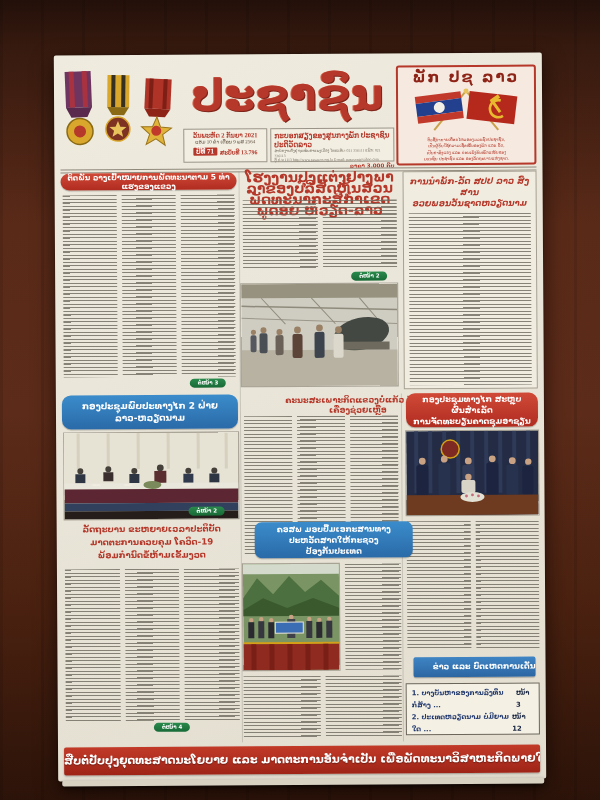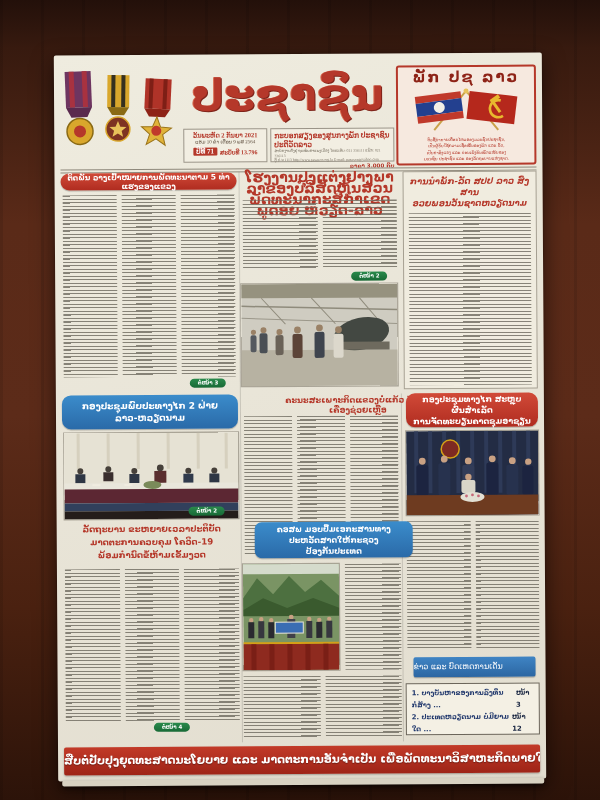--- a/index.html
+++ b/index.html
@@ -47,22 +47,22 @@
   .headline-red{color:#b5382a;font-weight:bold;text-align:center;}
   .artbox{border:1px solid #a59f91;background:#f0ecdf;box-sizing:border-box;padding:4px 5px;}
   
   .cols{display:flex;gap:5px;}
   .tcol{flex:1;background:repeating-linear-gradient(180deg,#6d695e 0px,#6d695e 1.1px,rgba(0,0,0,0) 1.1px,rgba(0,0,0,0) 3.5px);opacity:.8;}
   .badge{display:inline-block;background:linear-gradient(180deg,#2a8a4c,#186a36);color:#fff;
     font-size:5.5px;line-height:9px;padding:0 8px;border-radius:5px;font-weight:bold;}
   .vr{width:1px;background:rgba(0,0,0,.14);}
   .photo{display:block;box-shadow:0 0 0 1px rgba(90,85,70,.45);}
   
-  .newsbar{background:linear-gradient(180deg,#3f84c4,#2c66a2);color:#fff;font-weight:normal;font-size:8px;
-    text-align:left;line-height:20px;border-radius:2px;box-shadow:0 1px 1px rgba(0,0,0,.3);}
+  .newsbar{background:linear-gradient(180deg,#3f84c4,#2c66a2);color:#fff;font-weight:bold;font-size:8px;
+    text-align:right;line-height:20px;border-radius:2px;box-shadow:0 1px 1px rgba(0,0,0,.3);}
   .indexbox{border:1px solid #6b655a;background:#f4f0e4;box-sizing:border-box;padding:3px 5px;}
   .idxrow{display:flex;align-items:baseline;font-size:6.8px;font-weight:bold;color:#233a6e;line-height:12px;}
   .idxpage{color:#16233f;}
   .banner{background:linear-gradient(180deg,#c23a28,#9e2417);border-radius:2px;color:#fff;font-weight:bold;
     font-size:11px;line-height:28px;text-align:center;white-space:nowrap;overflow:hidden;
     text-shadow:0 1px 1px rgba(0,0,0,.35);box-shadow:0 1px 2px rgba(0,0,0,.3);}
 </style>
 </head>
 <body>
 

